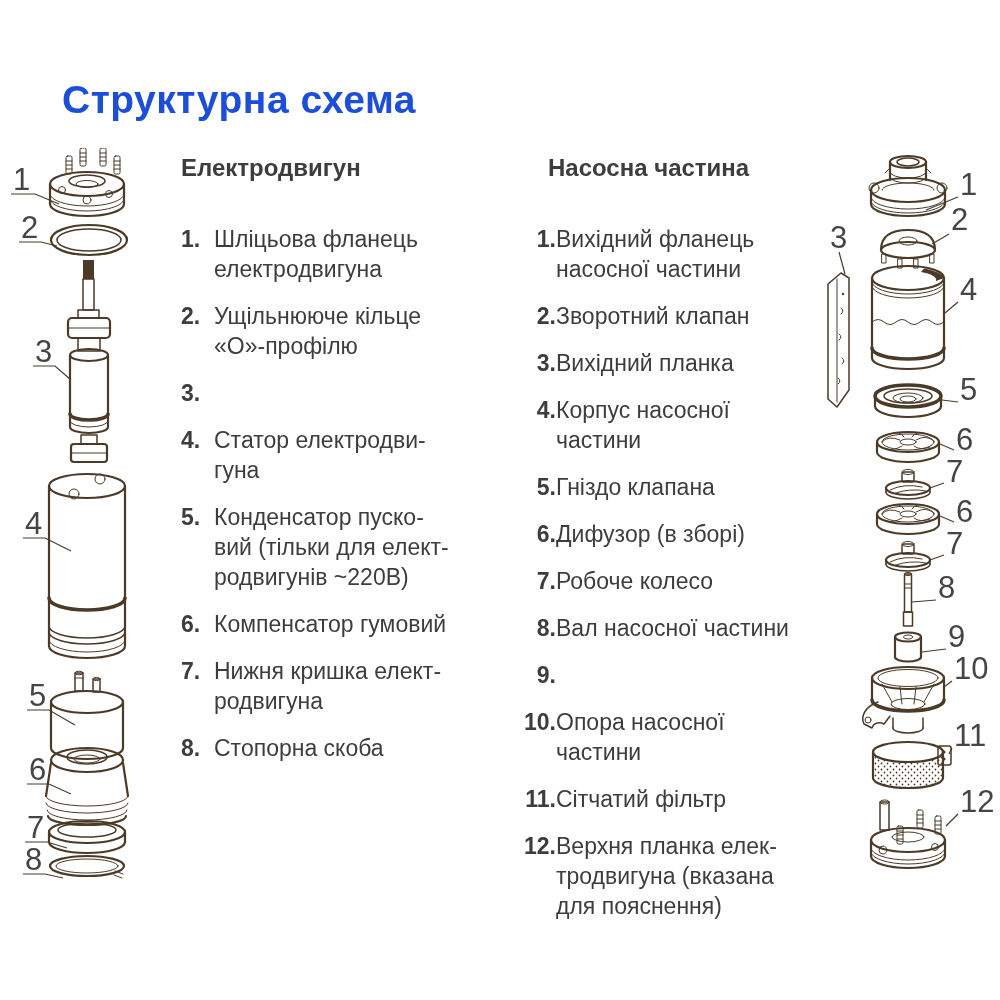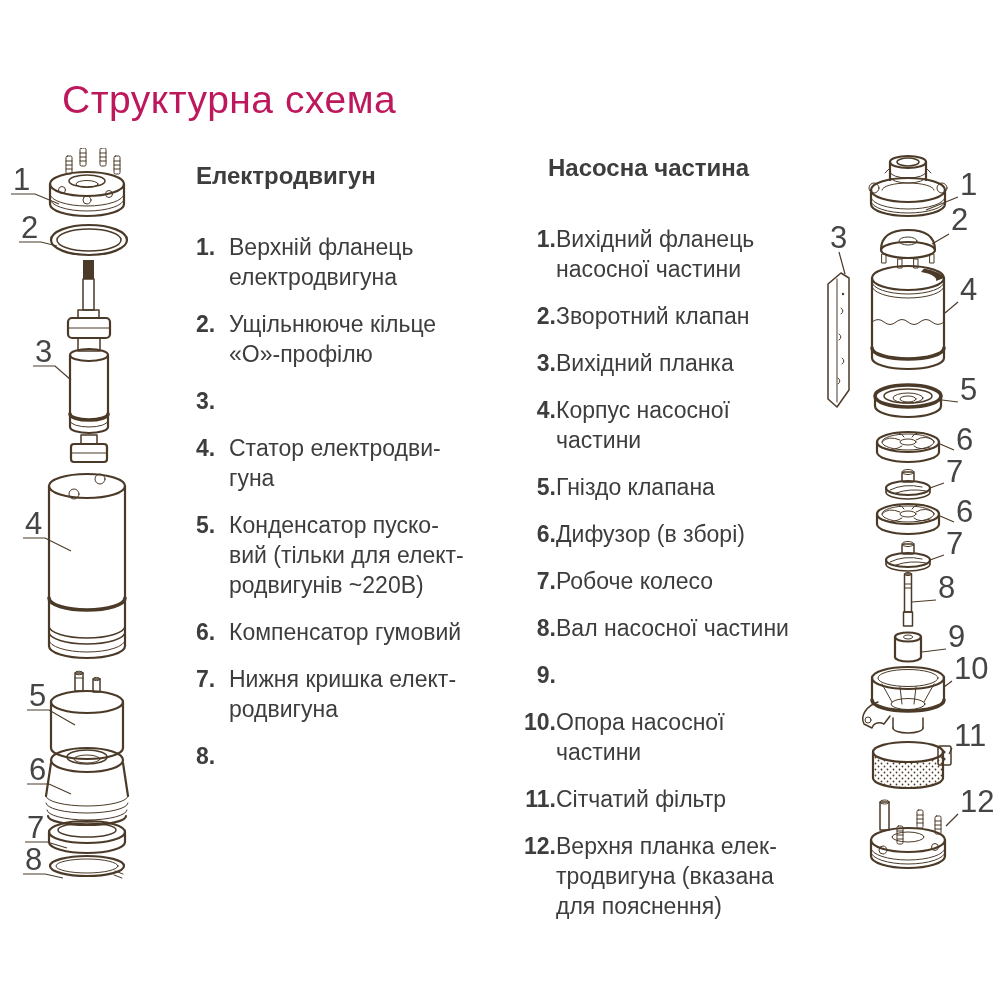--- a/index.html
+++ b/index.html
@@ -3,34 +3,34 @@
 <meta charset="utf-8">
 <style>
   html,body{margin:0;padding:0;}
   body{
     width:1000px;height:1000px;position:relative;background:#ffffff;
     font-family:"Liberation Sans","DejaVu Sans",sans-serif;
     color:#3d3d3d;overflow:hidden;
   }
   .page-title{
     position:absolute;left:62px;top:78px;margin:0;
-    font-size:39px;font-weight:400;color:#be185d;letter-spacing:.5px;
+    font-size:39px;font-weight:700;color:#1d4ed8;letter-spacing:.5px;
   }
   .parts-list{position:absolute;top:154px;width:300px;}
   .parts-list h2{
     margin:0 0 42px 0;font-size:24px;font-weight:700;color:#3d3d3d;
   }
   .parts-list ol{list-style:none;margin:0;padding:0;}
   .parts-list li{
     display:flex;align-items:flex-start;margin:0 0 17px 0;
     font-size:23px;line-height:30px;
   }
   .parts-list .num{font-weight:700;flex:0 0 auto;}
   .parts-list .txt{white-space:pre-line;}
-  .motor-list{left:196px;margin-top:8px;}
+  .motor-list{left:181px;}
   .motor-list .num{width:33px;}
   .pump-list{left:512px;width:300px;}
   .pump-list h2{margin-left:36px;}
   .pump-list .num{width:44px;text-align:right;}
   .pump-list .txt{}
   svg .ln{stroke:#4b3a28;fill:none;stroke-width:1.5;stroke-linecap:round;stroke-linejoin:round;}
   svg .thin{stroke-width:1;}
   svg .md{stroke-width:2.2;}
   svg .thick{stroke-width:3.6;}
   svg .fill{fill:#4b3a28;stroke:none;}
@@ -155,21 +155,21 @@
     <text class="callout" x="20" y="722">8</text>
     <path class="leader" d="M18 726 h22 l18 4"></path>
   </g>
 </svg>
 
 <section class="parts-list motor-list">
   <h2>Електродвигун</h2>
   <ol>
     <li>
         <span class="num">1.</span>
-        <span class="txt">Верхній фланець
+        <span class="txt">Шліцьова фланець
 електродвигуна</span>
       </li>
     <li>
         <span class="num">2.</span>
         <span class="txt">Ущільнююче кільце
 «О»-профілю</span>
       </li>
     <li>
         <span class="num">3.</span>
       </li>
@@ -188,20 +188,21 @@
         <span class="num">6.</span>
         <span class="txt">Компенсатор гумовий</span>
       </li>
     <li>
         <span class="num">7.</span>
         <span class="txt">Нижня кришка елект-
 родвигуна</span>
       </li>
     <li>
         <span class="num">8.</span>
+        <span class="txt">Стопорна скоба</span>
       </li>
   </ol>
 </section>
 
 <section class="parts-list pump-list">
   <h2>Насосна частина</h2>
   <ol>
     <li>
         <span class="num">1.</span>
         <span class="txt">Вихідний фланець

